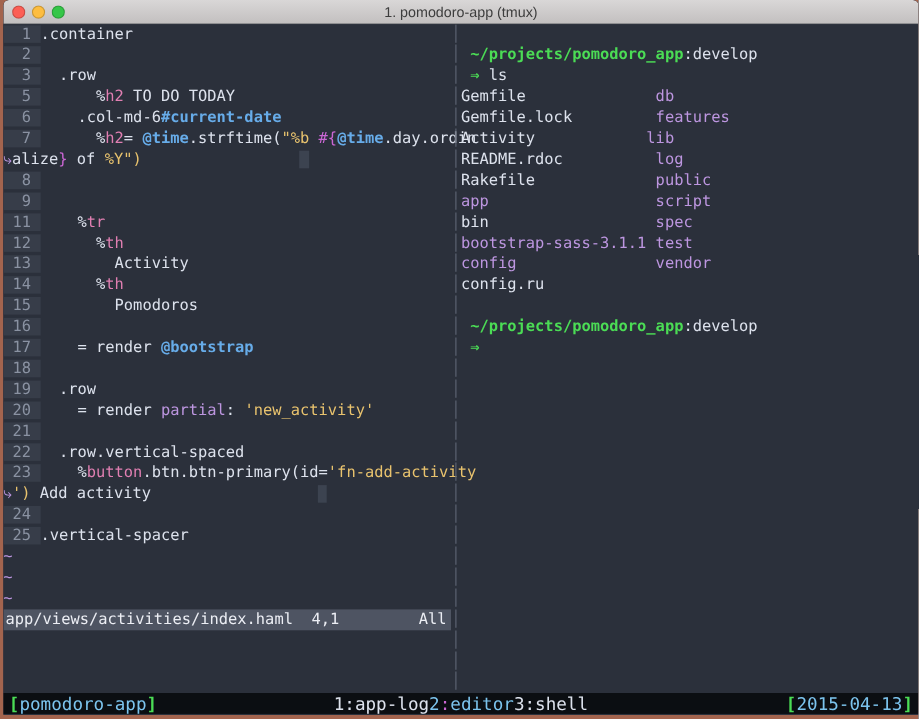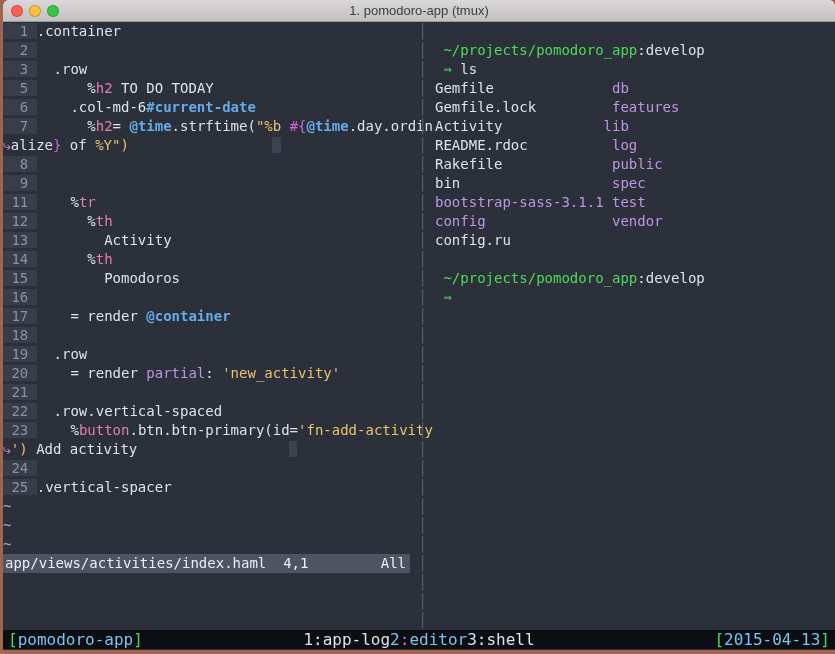--- a/index.html
+++ b/index.html
@@ -34,35 +34,34 @@
   .light.green  { background: var(--traffic-green); }
   
   #content {
     height: 608px;
     background: var(--bg);
     display: flex;
     font-family: "DejaVu Sans Mono", "DejaVu Sans", monospace;
     font-size: 14px; line-height: 19px;
     color: var(--fg);
     overflow: hidden;
-    gap: 8px;
   }
   pre { margin: 0; font: inherit; }
   .trow { height: 19px; white-space: pre; }
   #left-pane  { width: 407px; display: flex; flex-direction: column; }
   #divider    { width: 9px; color: var(--divider); text-align: center; user-select: none; }
   #right-pane { flex: 1; display: flex; flex-direction: column; overflow: hidden; }
   .c-fg      { color: var(--fg); }
   .c-num     { background: var(--gutter-bg); color: var(--num); }
   .c-pink    { color: var(--pink); }
   .c-blue    { color: var(--blue); font-weight: bold; }
   .c-yellow  { color: var(--yellow); }
   .c-purple  { color: var(--purple); }
   .c-magenta { color: var(--magenta); }
-  .c-green   { color: var(--green); }
+  .c-green   { color: var(--green); font-weight: bold; }
   .c-cyan    { color: var(--cyan); }
   .c-ghost   { background: var(--ghost); }
   .c-cursor  { background: var(--cursor-bg); color: var(--bg); }
   
   #statusline {
     height: 19px; background: var(--statusline-bg); color: var(--statusline-fg);
     display: flex; justify-content: space-between; align-items: center;
     white-space: pre; padding: 0 4px 0 2px;
   }
   #statusline .pos { margin-left: 2ch; }
@@ -108,21 +107,21 @@
             <pre class="trow"><span class="c-num">  7 </span><span class="c-fg">      %</span><span class="c-pink">h2</span><span class="c-fg">= </span><span class="c-blue">@time</span><span class="c-fg">.strftime(</span><span class="c-yellow">"%b </span><span class="c-magenta">#{</span><span class="c-blue">@time</span><span class="c-fg">.day.ordin</span></pre>
             <pre class="trow"><span class="c-purple">⤷</span><span class="c-fg">alize</span><span class="c-magenta">}</span><span class="c-fg"> of </span><span class="c-yellow">%Y")</span><span class="c-fg">                 </span><span class="c-ghost"> </span></pre>
             <pre class="trow"><span class="c-num">  8 </span></pre>
             <pre class="trow"><span class="c-num">  9 </span></pre>
             <pre class="trow"><span class="c-num"> 11 </span><span class="c-fg">    %</span><span class="c-pink">tr</span></pre>
             <pre class="trow"><span class="c-num"> 12 </span><span class="c-fg">      %</span><span class="c-pink">th</span></pre>
             <pre class="trow"><span class="c-num"> 13 </span><span class="c-fg">        Activity</span></pre>
             <pre class="trow"><span class="c-num"> 14 </span><span class="c-fg">      %</span><span class="c-pink">th</span></pre>
             <pre class="trow"><span class="c-num"> 15 </span><span class="c-fg">        Pomodoros</span></pre>
             <pre class="trow"><span class="c-num"> 16 </span></pre>
-            <pre class="trow"><span class="c-num"> 17 </span><span class="c-fg">    = render </span><span class="c-blue">@container</span></pre>
+            <pre class="trow"><span class="c-num"> 17 </span><span class="c-fg">    = render </span><span class="c-blue">@bootstrap</span></pre>
             <pre class="trow"><span class="c-num"> 18 </span></pre>
             <pre class="trow"><span class="c-num"> 19 </span><span class="c-fg">  .row</span></pre>
             <pre class="trow"><span class="c-num"> 20 </span><span class="c-fg">    = render </span><span class="c-purple">partial</span><span class="c-fg">: </span><span class="c-yellow">'new_activity'</span></pre>
             <pre class="trow"><span class="c-num"> 21 </span></pre>
             <pre class="trow"><span class="c-num"> 22 </span><span class="c-fg">  .row.vertical-spaced</span></pre>
             <pre class="trow"><span class="c-num"> 23 </span><span class="c-fg">    %</span><span class="c-pink">button</span><span class="c-fg">.btn.btn-primary(id=</span><span class="c-yellow">'fn-add-activity</span></pre>
             <pre class="trow"><span class="c-purple">⤷</span><span class="c-yellow">')</span><span class="c-fg"> Add activity</span><span class="c-fg">                  </span><span class="c-ghost"> </span></pre>
             <pre class="trow"><span class="c-num"> 24 </span></pre>
             <pre class="trow"><span class="c-num"> 25 </span><span class="c-fg">.vertical-spacer</span></pre>
             <pre class="trow"><span class="c-purple">~</span></pre>
@@ -169,20 +168,21 @@
 │</pre>
       <div id="right-pane">
           <pre class="trow"></pre>
           <pre class="trow"><span class="c-fg"> </span><span class="c-green">~/projects/pomodoro_app</span><span class="c-fg">:develop</span></pre>
           <pre class="trow"><span class="c-fg"> </span><span class="c-green">⇒</span><span class="c-fg"> ls</span></pre>
           <pre class="trow"><span class="c-fg">Gemfile              </span><span class="c-purple">db</span></pre>
           <pre class="trow"><span class="c-fg">Gemfile.lock         </span><span class="c-purple">features</span></pre>
           <pre class="trow"><span class="c-fg">Activity            </span><span class="c-purple">lib</span></pre>
           <pre class="trow"><span class="c-fg">README.rdoc          </span><span class="c-purple">log</span></pre>
           <pre class="trow"><span class="c-fg">Rakefile             </span><span class="c-purple">public</span></pre>
+          <pre class="trow"><span class="c-purple">app</span><span class="c-fg">                  </span><span class="c-purple">script</span></pre>
           <pre class="trow"><span class="c-fg">bin                  </span><span class="c-purple">spec</span></pre>
           <pre class="trow"><span class="c-purple">bootstrap-sass-3.1.1</span><span class="c-fg"> </span><span class="c-purple">test</span></pre>
           <pre class="trow"><span class="c-purple">config</span><span class="c-fg">               </span><span class="c-purple">vendor</span></pre>
           <pre class="trow"><span class="c-fg">config.ru</span></pre>
           <pre class="trow"></pre>
           <pre class="trow"><span class="c-fg"> </span><span class="c-green">~/projects/pomodoro_app</span><span class="c-fg">:develop</span></pre>
           <pre class="trow"><span class="c-fg"> </span><span class="c-green">⇒</span></pre>
           <pre class="trow"></pre>
           <pre class="trow"></pre>
           <pre class="trow"></pre>

